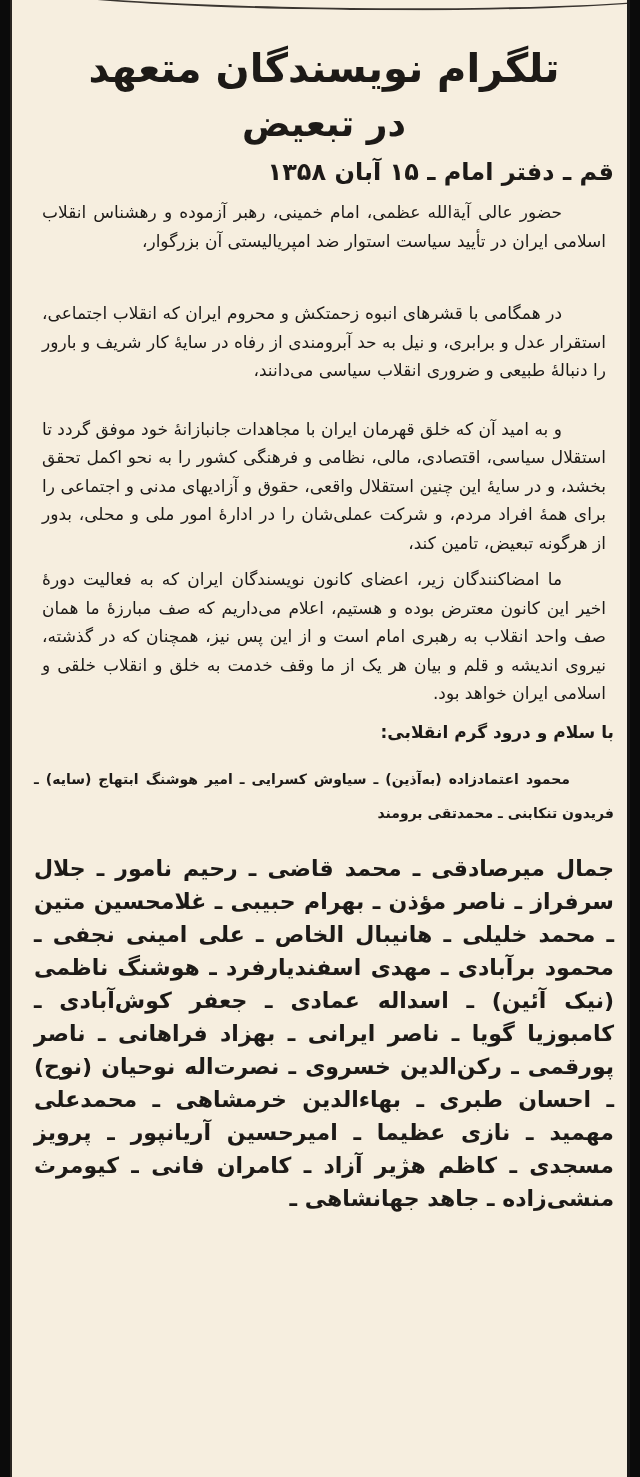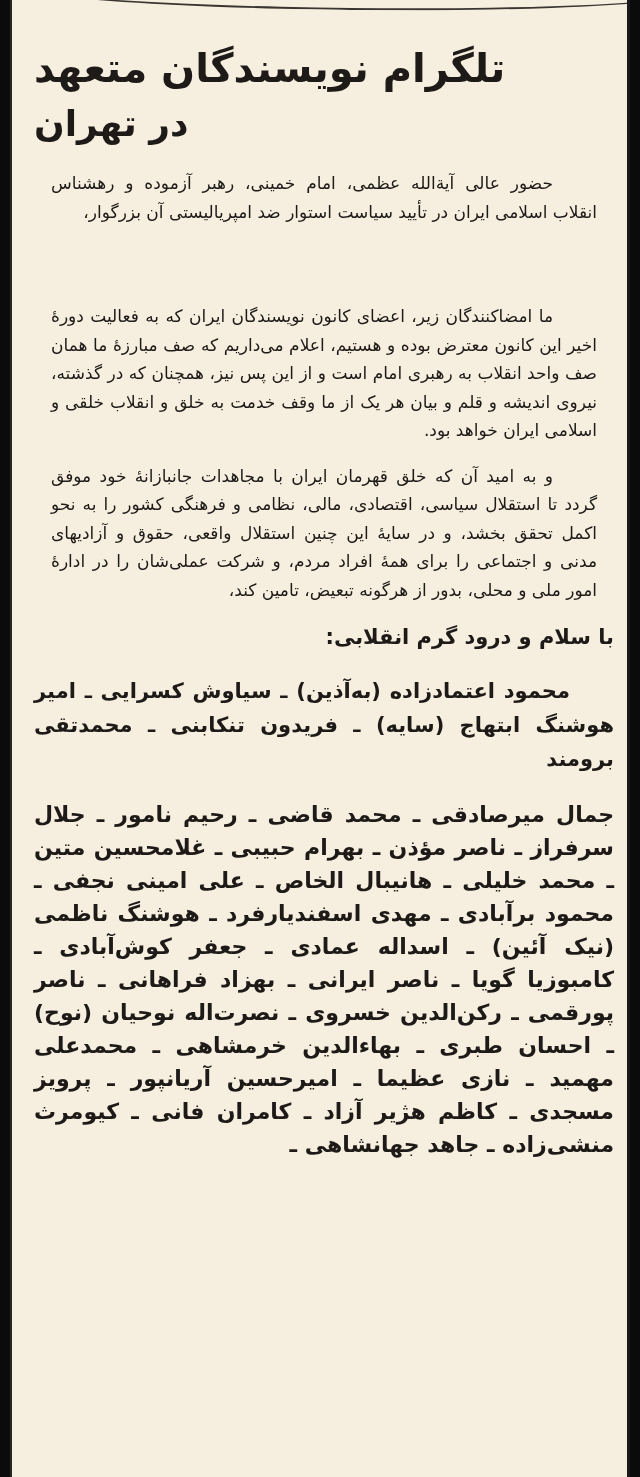--- a/index.html
+++ b/index.html
@@ -18,50 +18,52 @@
       content:""; position:absolute; left:-20px; top:-40px; width:720px; height:48px;
       border-bottom:2px solid #3a3530; border-radius:0 0 50% 50%;
       transform:rotate(0.6deg);
     }
     .rightrule { position:absolute; right:0; top:0; width:3px; height:1477px; background:#1a1a1a; }
     .doc {
       position:absolute; left:22px; right:16px; top:0;
       direction:rtl; color:#1d1a17;
     }
     .headline {
-      text-align:left; font-weight:bold; margin:0;
+      text-align:center; font-weight:bold; margin:0;
       font-family:"DejaVu Sans", sans-serif;
     }
     .h1 { font-size:40px; line-height:56px; margin-top:40px; }
     .h2 { font-size:34px; line-height:52px; }
     .h3 { font-size:36px; line-height:56px; }
     .dateline { font-size:24px; font-weight:bold; line-height:36px; text-align:right; margin-top:2px; }
     .p {
-      font-size:17px; line-height:28.5px; text-align:justify; margin:17px;
+      font-size:17px; line-height:28.5px; text-align:justify; margin:8px;
       font-family:"DejaVu Sans", sans-serif;
     }
     .p .lead { display:inline-block; width:44px; }
     .gap { height:14px; }
     .names { font-size:22px; font-weight:bold; line-height:33px; text-align:justify; }
-    .sig { font-size:21px; font-weight:bold; line-height:32px;margin-top:8px; }
+    .sig { font-size:17px; font-weight:bold; line-height:32px;margin-top:8px; }
   </style>
 </head>
 <body>
 
 <div class="page">
   <div class="rightrule"></div>
   <div class="doc">
     <h1 class="headline h1">تلگرام نویسندگان متعهد</h1>
-    <h2 class="headline h3">در تهران</h2>
+    <h2 class="headline h3">در تبعیض</h2>
 
+    <div class="dateline">قم ـ دفتر امام ـ ۱۵ آبان ۱۳۵۸</div>
 
     <p class="p"><span class="lead"></span><span>حضور عالی آیة‌الله عظمی، امام خمینی، رهبر آزموده و رهشناس انقلاب اسلامی ایران در تأیید سیاست استوار ضد امپریالیستی آن بزرگوار،</span></p>
     <div class="gap"></div>
     <div class="gap"></div>
+    <p class="p"><span class="lead"></span><span>در همگامی با قشرهای انبوه زحمتکش و محروم ایران که انقلاب اجتماعی، استقرار عدل و برابری، و نیل به حد آبرومندی از رفاه در سایهٔ کار شریف و بارور را دنبالهٔ طبیعی و ضروری انقلاب سیاسی می‌دانند،</span></p>
     <div class="gap"></div>
+    <p class="p"><span class="lead"></span><span>و به امید آن که خلق قهرمان ایران با مجاهدات جانبازانهٔ خود موفق گردد تا استقلال سیاسی، اقتصادی، مالی، نظامی و فرهنگی کشور را به نحو اکمل تحقق بخشد، و در سایهٔ این چنین استقلال واقعی، حقوق و آزادیهای مدنی و اجتماعی را برای همهٔ افراد مردم، و شرکت عملی‌شان را در ادارهٔ امور ملی و محلی، بدور از هرگونه تبعیض، تامین کند،</span></p>
     <p class="p"><span class="lead"></span><span>ما امضاکنندگان زیر، اعضای کانون نویسندگان ایران که به فعالیت دورهٔ اخیر این کانون معترض بوده و هستیم، اعلام می‌داریم که صف مبارزهٔ ما همان صف واحد انقلاب به رهبری امام است و از این پس نیز، همچنان که در گذشته، نیروی اندیشه و قلم و بیان هر یک از ما وقف خدمت به خلق و انقلاب خلقی و اسلامی ایران خواهد بود.</span></p>
-    <p class="p"><span class="lead"></span><span>و به امید آن که خلق قهرمان ایران با مجاهدات جانبازانهٔ خود موفق گردد تا استقلال سیاسی، اقتصادی، مالی، نظامی و فرهنگی کشور را به نحو اکمل تحقق بخشد، و در سایهٔ این چنین استقلال واقعی، حقوق و آزادیهای مدنی و اجتماعی را برای همهٔ افراد مردم، و شرکت عملی‌شان را در ادارهٔ امور ملی و محلی، بدور از هرگونه تبعیض، تامین کند،</span></p>
 
     <div class="sig">با سلام و درود گرم انقلابی:</div>
-    <p class="names" style="font-size:21px;line-height:34px;"><span class="lead" style="display:inline-block;width:44px"></span><span>محمود اعتمادزاده (به‌آذین) ـ سیاوش کسرایی ـ امیر هوشنگ ابتهاج (سایه) ـ فریدون تنکابنی ـ محمدتقی برومند</span></p>
+    <p class="names" style="font-size:14px;line-height:34px;"><span class="lead" style="display:inline-block;width:44px"></span><span>محمود اعتمادزاده (به‌آذین) ـ سیاوش کسرایی ـ امیر هوشنگ ابتهاج (سایه) ـ فریدون تنکابنی ـ محمدتقی برومند</span></p>
     <p class="names">جمال میرصادقی ـ محمد قاضی ـ رحیم نامور ـ جلال سرفراز ـ ناصر مؤذن ـ بهرام حبیبی ـ غلامحسین متین ـ محمد خلیلی ـ هانیبال الخاص ـ علی امینی نجفی ـ محمود برآبادی ـ مهدی اسفندیارفرد ـ هوشنگ ناظمی (نیک آئین) ـ اسداله عمادی ـ جعفر کوش‌آبادی ـ کامبوزیا گویا ـ ناصر ایرانی ـ بهزاد فراهانی ـ ناصر پورقمی ـ رکن‌الدین خسروی ـ نصرت‌اله نوحیان (نوح) ـ احسان طبری ـ بهاءالدین خرمشاهی ـ محمدعلی مهمید ـ نازی عظیما ـ امیرحسین آریانپور ـ پرویز مسجدی ـ کاظم هژیر آزاد ـ کامران فانی ـ کیومرث منشی‌زاده ـ جاهد جهانشاهی ـ</p>
   </div>
 </div>
 
 </body></html>

